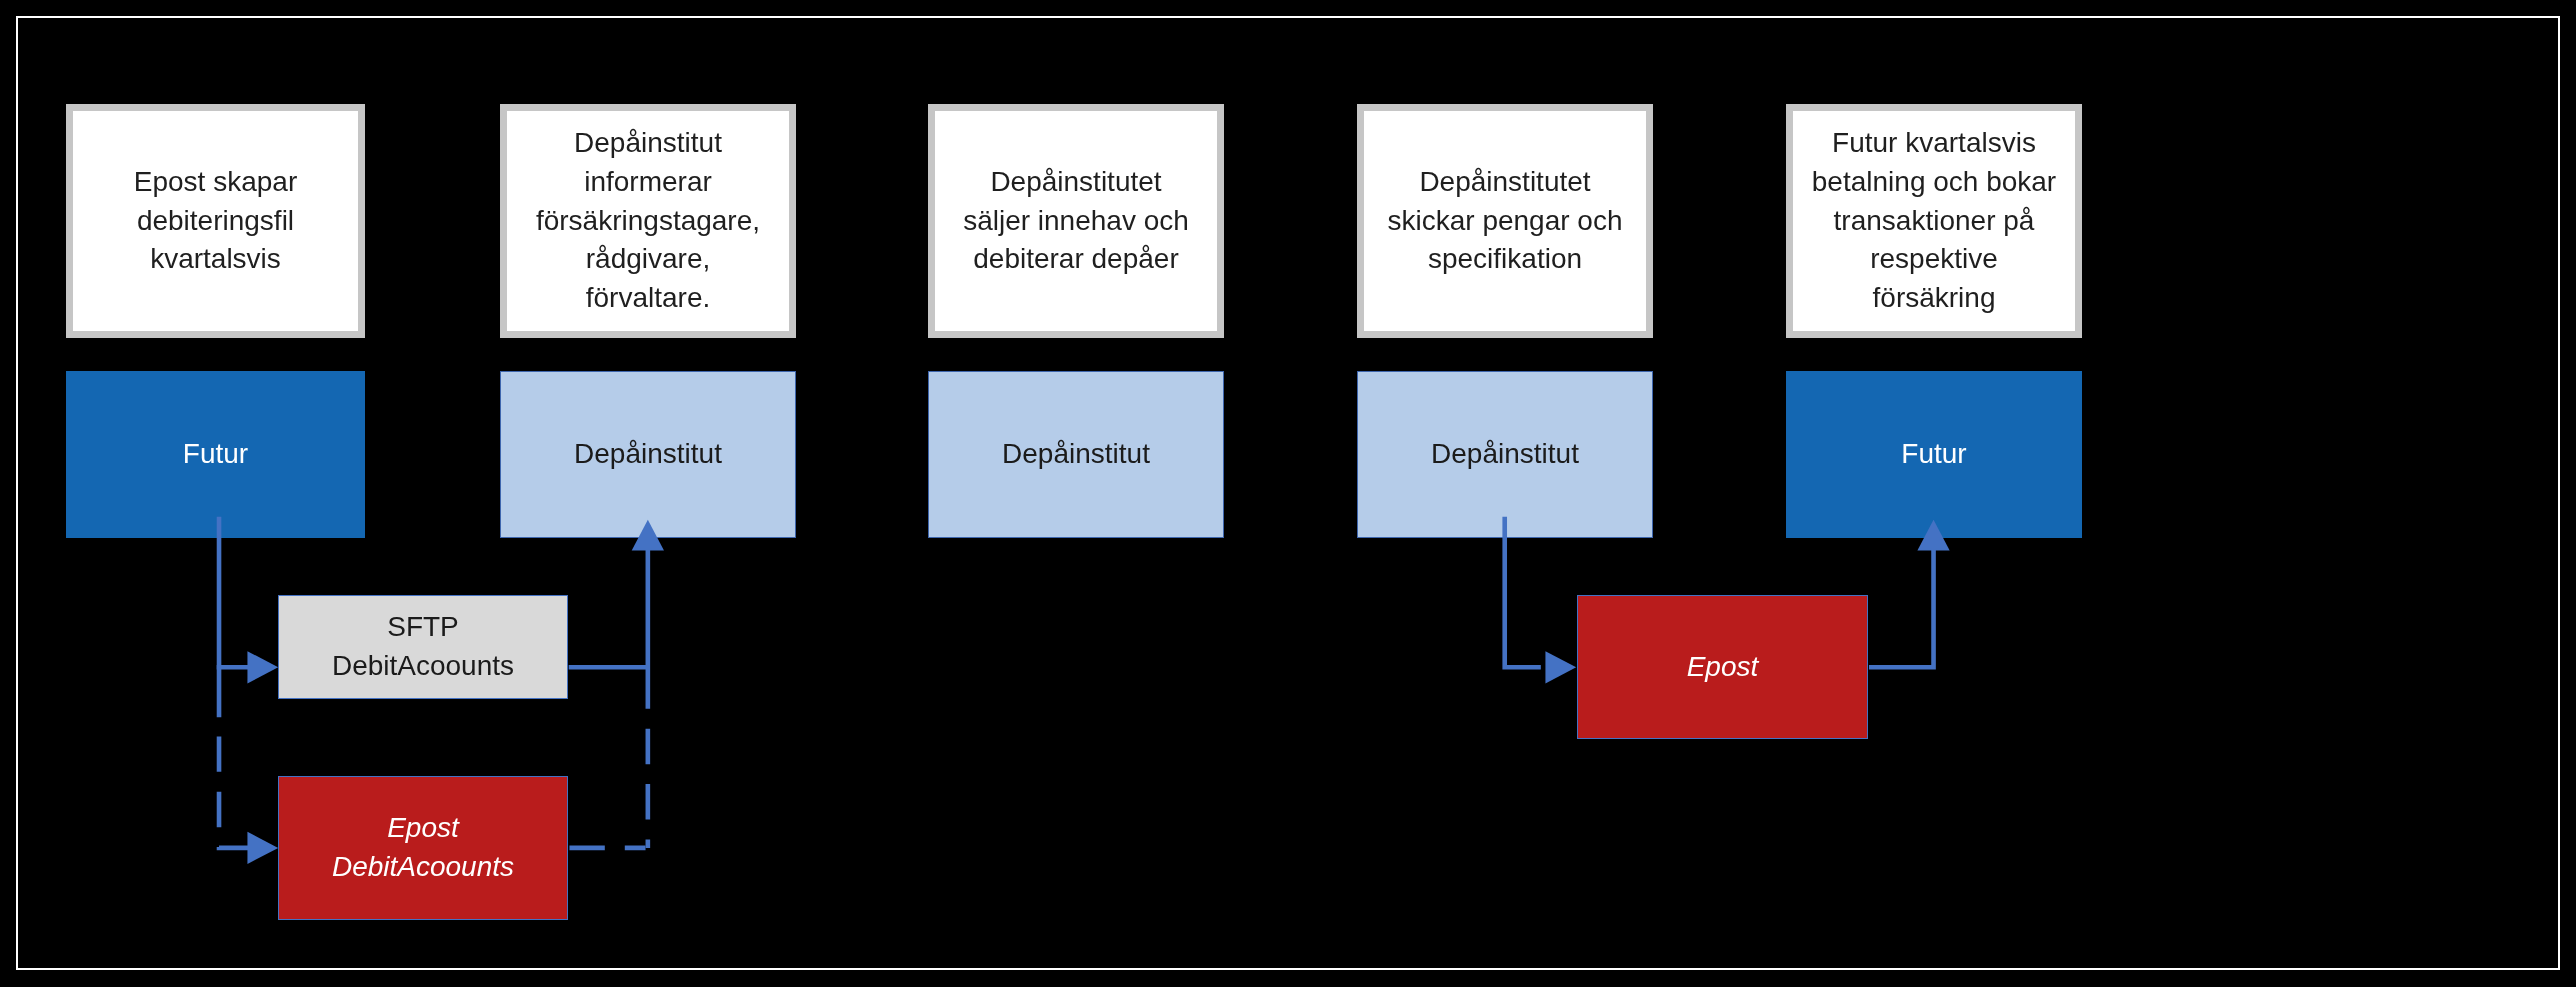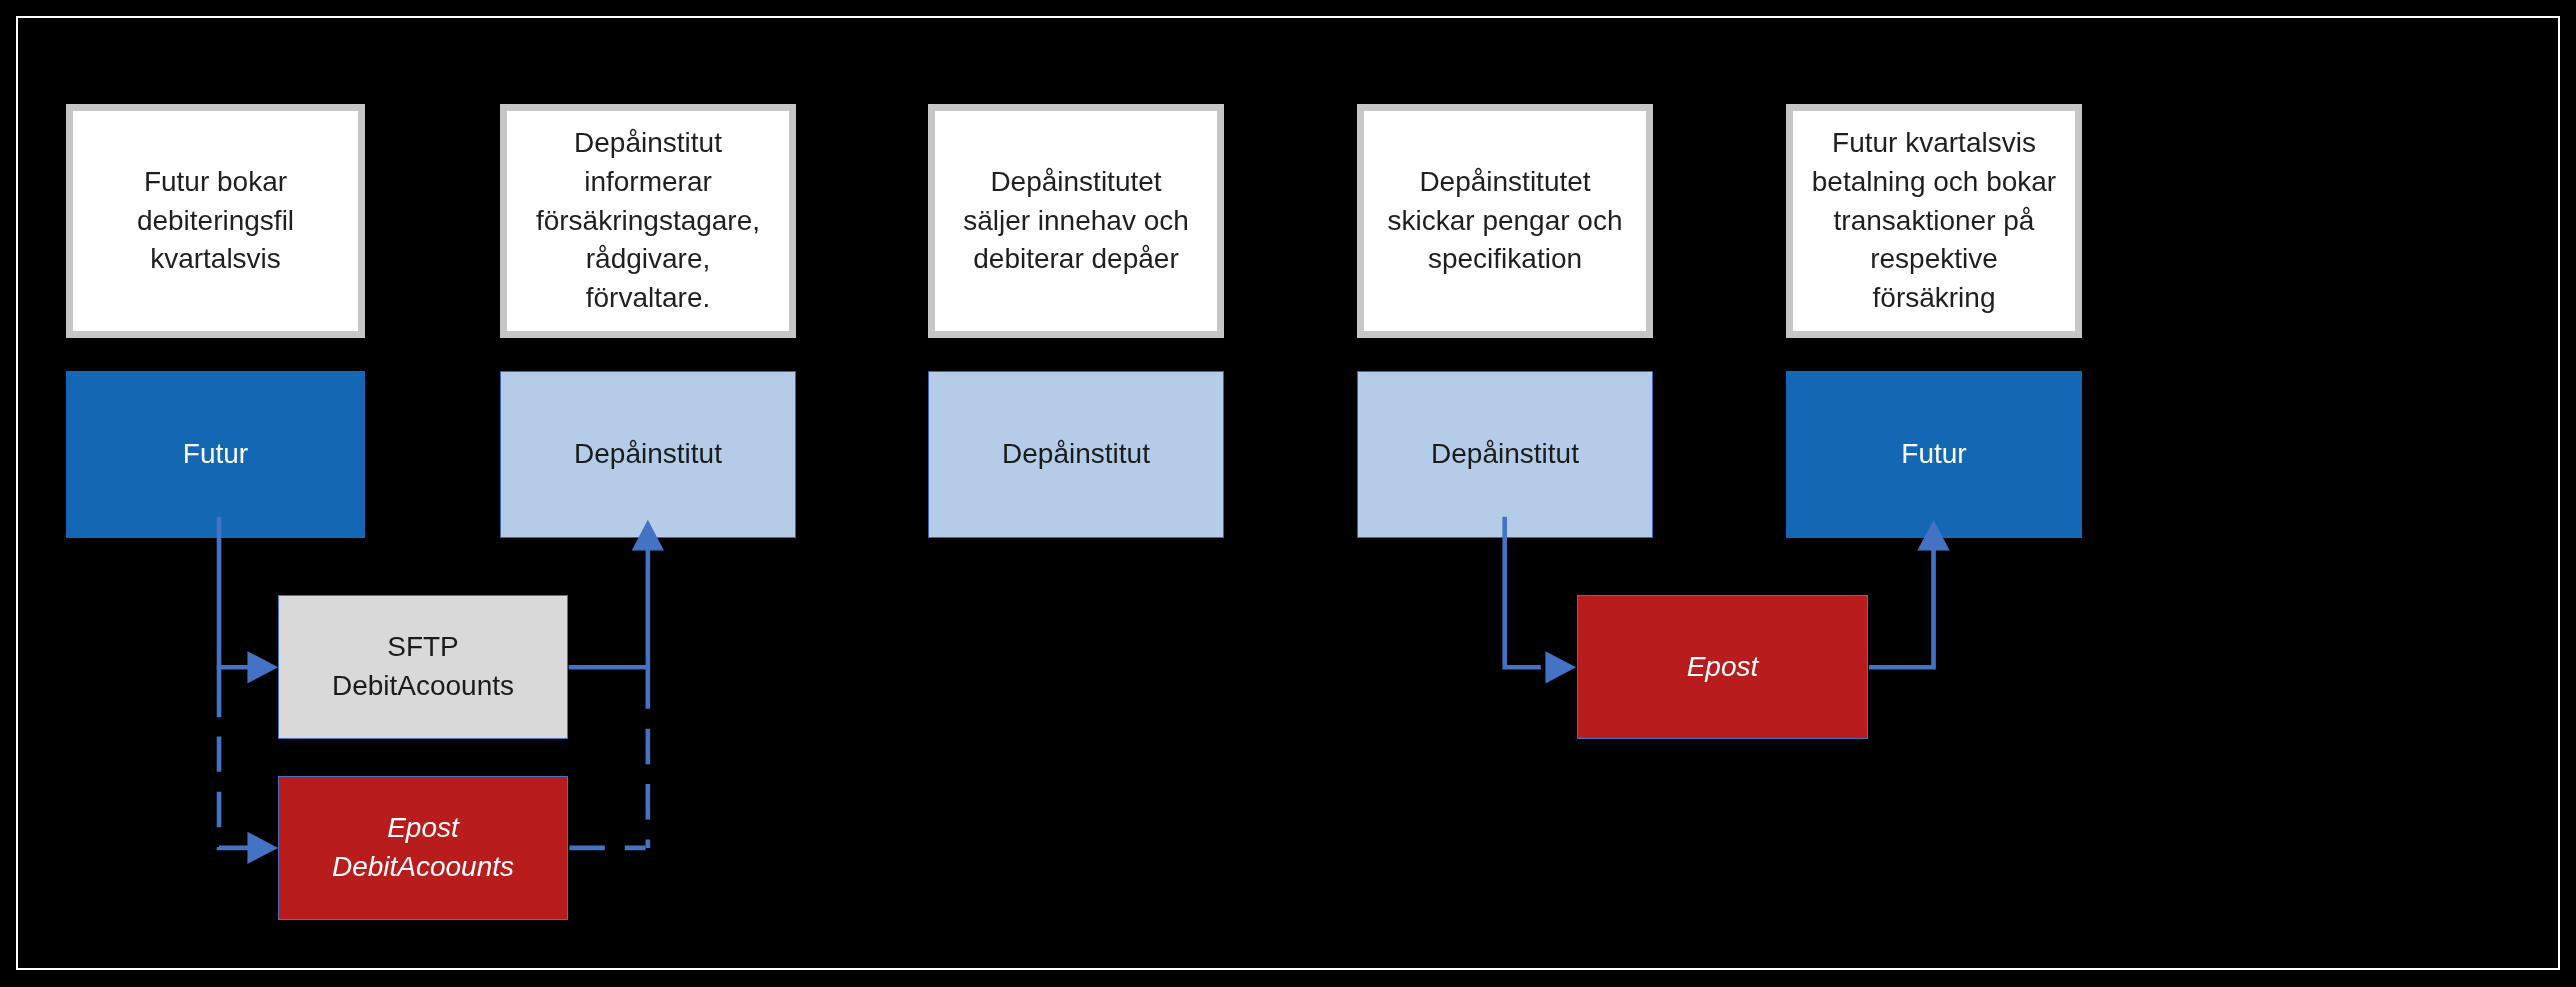--- a/index.html
+++ b/index.html
@@ -66,38 +66,38 @@
   .channel.orange {
     background: #b91c1c;
     color: #ffffff;
     font-style: italic;
   }
   .c1 { left: 66px;   width: 299px; }
   .c2 { left: 500px;  width: 296px; }
   .c3 { left: 928px; width: 296px; }
   .c4 { left: 1357px; width: 296px; }
   .c5 { left: 1786px; width: 296px; }
-  .sftp-box  { left: 278px;  top: 595px;  width: 290px; height: 144px; }
+  .sftp-box  { left: 278px;  top: 595px;  width: 290px; height: 104px; }
   .edebit-box{ left: 278px;  top: 776px; width: 290px; height: 144px; }
   .epost-box { left: 1577px; top: 595px;  width: 291px; height: 144px; }
   .arrows {
     position: absolute;
     left: 0;
     top: 0;
     pointer-events: none;
   }
 </style>
 </head>
 <body>
 
 <div class="canvas">
 
   <div class="frame"></div>
 
-  <div class="box desc c1">Futur bokar
+  <div class="box desc c1">Epost skapar
 debiteringsfil
 kvartalsvis</div>
   <div class="box desc c2">Depåinstitut
 informerar
 försäkringstagare,
 rådgivare,
 förvaltare.</div>
   <div class="box desc c3">Depåinstitutet
 säljer innehav och
 debiterar depåer</div>

